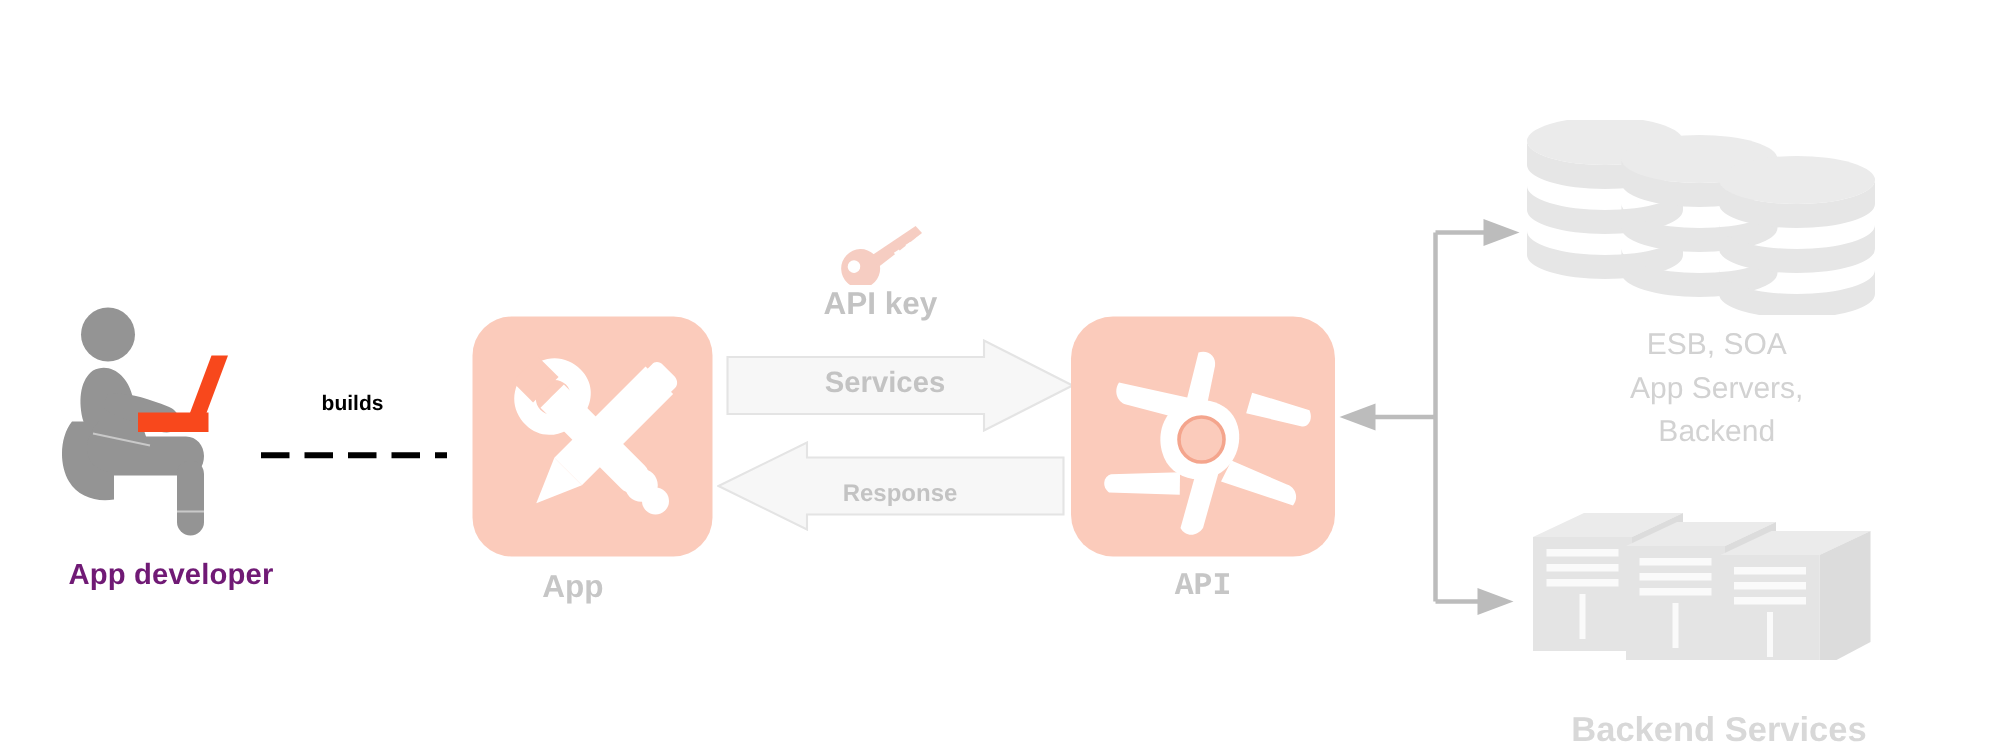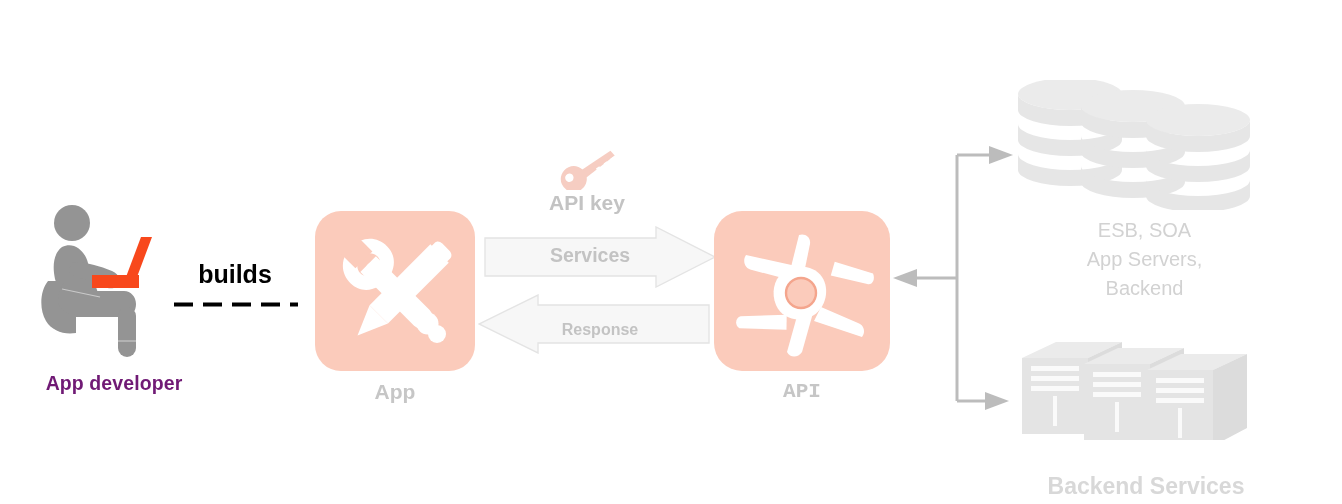--- a/index.html
+++ b/index.html
@@ -23,34 +23,34 @@
   #developer-figure { left: 40px; top: 155px; width: 130px; height: 160px; }
   #developer-label {
     left: 14px; top: 324px; width: 200px;
     font-size: 19.5px; font-weight: bold; color: #701a75;
     text-align: center; letter-spacing: 0.1px;
   }
 
   
   #builds-label {
     left: 170px; top: 212px; width: 130px;
-    font-size: 25px; font-weight: bold; color: #000000;
+    font-size: 14px; font-weight: bold; color: #000000;
     text-align: center;
   }
   #builds-dashed {
     left: 172px; top: 245px; width: 128px; height: 5px;
   }
 
   
   #app-tile {
     left: 315px; top: 163px; width: 160px; height: 160px;
     background: #fbcbbb; border-radius: 26px;
   }
   #app-label {
-    left: 315px; top: 332px; width: 160px;
+    left: 302px; top: 332px; width: 160px;
     font-size: 21px; font-weight: bold; color: #c6c6c6; text-align: center;
   }
 
   
   #api-key-icon { left: 556px; top: 100px; width: 66px; height: 42px; }
   #api-key-label {
     left: 497px; top: 143px; width: 180px;
     font-size: 21px; font-weight: bold; color: #c3c3c3; text-align: center;
   }
 

